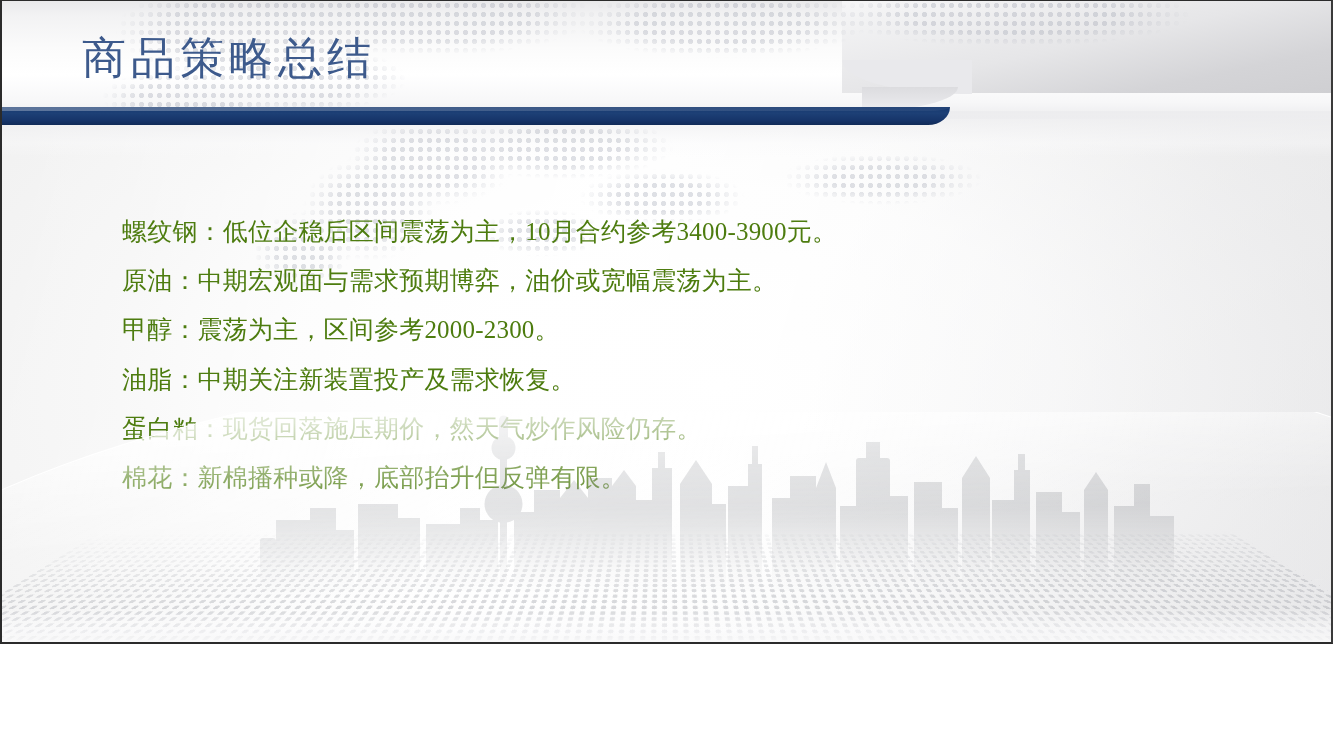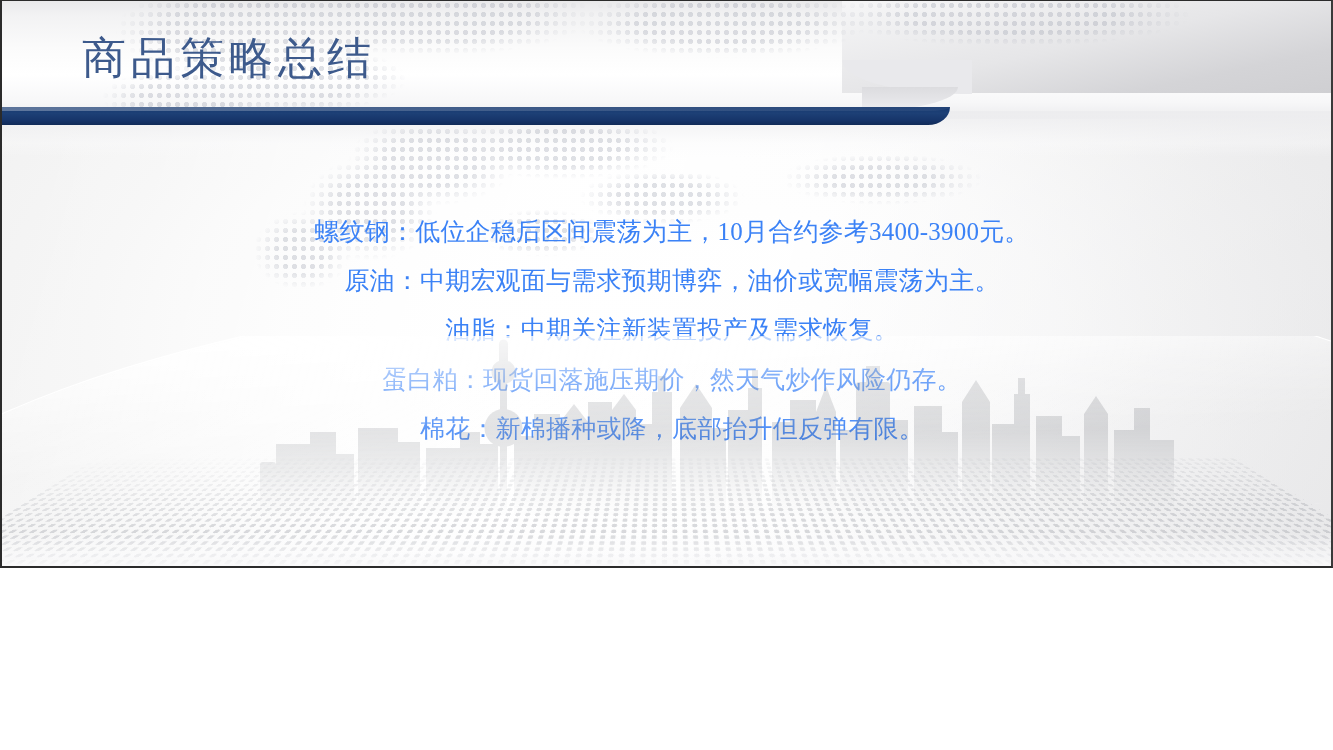--- a/index.html
+++ b/index.html
@@ -5,21 +5,21 @@
 <style>
   html, body {
     margin: 0;
     padding: 0;
     background: #ffffff;
   }
 
   .slide {
     position: relative;
     width: 1333px;
-    height: 568px;
+    height: 644px;
     overflow: hidden;
     background: #ffffff;
     box-sizing: border-box;
     border-left: 2px solid #2b2b2b;
     border-right: 2px solid #3a3a3a;
     border-top: 1px solid #2b2b2b;
     border-bottom: 2px solid #2b2b2b;
     font-family: "Liberation Serif", "DejaVu Serif", serif;
   }
 
@@ -239,24 +239,23 @@
     position: absolute;
     left: 120px;
     top: 206px;
     width: 1100px;
   }
 
   .body-line {
     font-family: "Liberation Serif", "DejaVu Serif", serif;
     font-size: 25px;
     line-height: 49.2px;
-    color: #3b82f6;
+    color: #4d7c0f;
     white-space: nowrap;
     letter-spacing: 0.2px;
-    text-align: center;
   }
 </style>
 </head>
 <body>
 
 <div class="slide">
 
   <div class="bg-base"></div>
   <div class="bg-sheen"></div>
   <div class="bg-topband"></div>
@@ -266,20 +265,21 @@
 
   <div class="title-rule-cap"></div>
   <div class="title-rule"></div>
   <div class="title-rule-shine"></div>
 
   <div class="title">商品策略总结</div>
 
   <div class="body-block">
     <div class="body-line">螺纹钢：低位企稳后区间震荡为主，10月合约参考3400-3900元。</div>
     <div class="body-line">原油：中期宏观面与需求预期博弈，油价或宽幅震荡为主。</div>
+    <div class="body-line">甲醇：震荡为主，区间参考2000-2300。</div>
     <div class="body-line">油脂：中期关注新装置投产及需求恢复。</div>
     <div class="body-line">蛋白粕：现货回落施压期价，然天气炒作风险仍存。</div>
     <div class="body-line">棉花：新棉播种或降，底部抬升但反弹有限。</div>
   </div>
 
   <div class="bg-bottom">
 
     <div class="skyline">
       <svg viewBox="0 0 1160 182" width="1160" height="182" preserveAspectRatio="none">
         <g fill="#6f7279">

